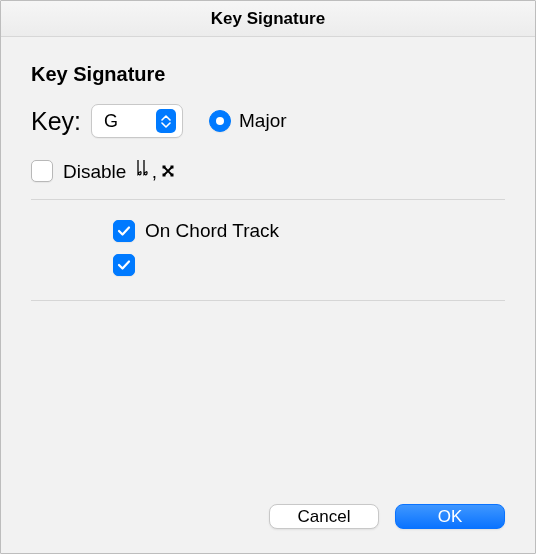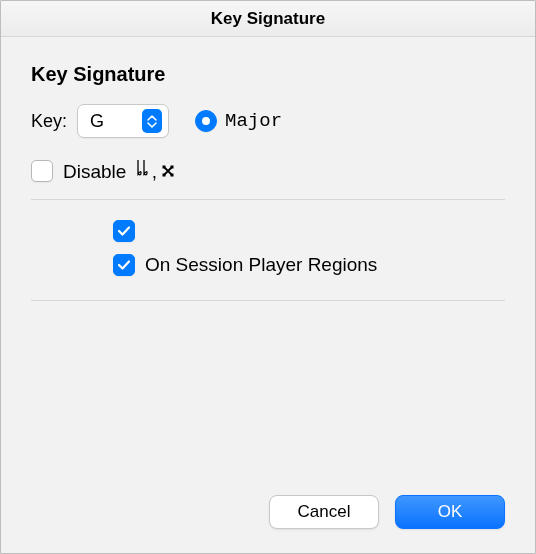--- a/index.html
+++ b/index.html
@@ -41,21 +41,21 @@
     font-weight: 700;
     font-size: 20px;
     margin-bottom: 18px;
   }
   .row {
     display: flex;
     align-items: center;
     margin-bottom: 20px;
   }
   .key-label {
-    font-size: 18px;
+    font-size: 25px;
     margin-right: 10px;
   }
   .select-wrap {
     position: relative;
     display: inline-flex;
     align-items: center;
     height: 34px;
     background: #fff;
     border: 1px solid #c8c8c8;
     border-radius: 7px;
@@ -77,21 +77,20 @@
     flex-direction: column;
     align-items: center;
     justify-content: center;
     gap: 1px;
   }
   .stepper svg { display: block; }
   .radio-group {
     display: flex;
     align-items: center;
     gap: 30px;
-    font-family: Liberation Mono, monospace;
   }
   .radio-item {
     display: flex;
     align-items: center;
     gap: 8px;
     cursor: default;
   }
   .radio-outer {
     width: 22px;
     height: 22px;
@@ -159,21 +158,21 @@
     background: #d6d6d6;
     margin: 24px 0 0 0;
   }
   .button-row {
     display: flex;
     justify-content: flex-end;
     gap: 16px;
     padding: 20px 30px 24px 30px;
   }
   .btn {
-    height: 34px;
+    height: 25px;
     min-width: 110px;
     border-radius: 8px;
     font-size: 17px;
     display: flex;
     align-items: center;
     justify-content: center;
     padding: 0 14px;
     box-shadow: 0 1px 2px rgba(0,0,0,0.08);
     cursor: default;
   }
@@ -246,29 +245,29 @@
 
     <div class="divider"></div>
 
 
     <div class="indent-row2">
       <span class="checkbox checked">
         <svg width="14" height="14" viewBox="0 0 14 14">
             <path d="M2 7 L5.5 10.5 L12 3.5" stroke="#fff" stroke-width="2.2" fill="none" stroke-linecap="round" stroke-linejoin="round"></path>
           </svg>
       </span>
+      <span class="checkbox-label">On Chord Track</span>
     </div>
 
     <div class="indent-row2">
       <span class="checkbox checked">
         <svg width="14" height="14" viewBox="0 0 14 14">
             <path d="M2 7 L5.5 10.5 L12 3.5" stroke="#fff" stroke-width="2.2" fill="none" stroke-linecap="round" stroke-linejoin="round"></path>
           </svg>
       </span>
-      <span class="checkbox-label">On Session Player Regions</span>
     </div>
 
     <div class="footer-divider"></div>
   </div>
 
   <div class="button-row">
     <div class="btn btn-cancel">Cancel</div>
     <div class="btn btn-ok">OK</div>
   </div>
 

